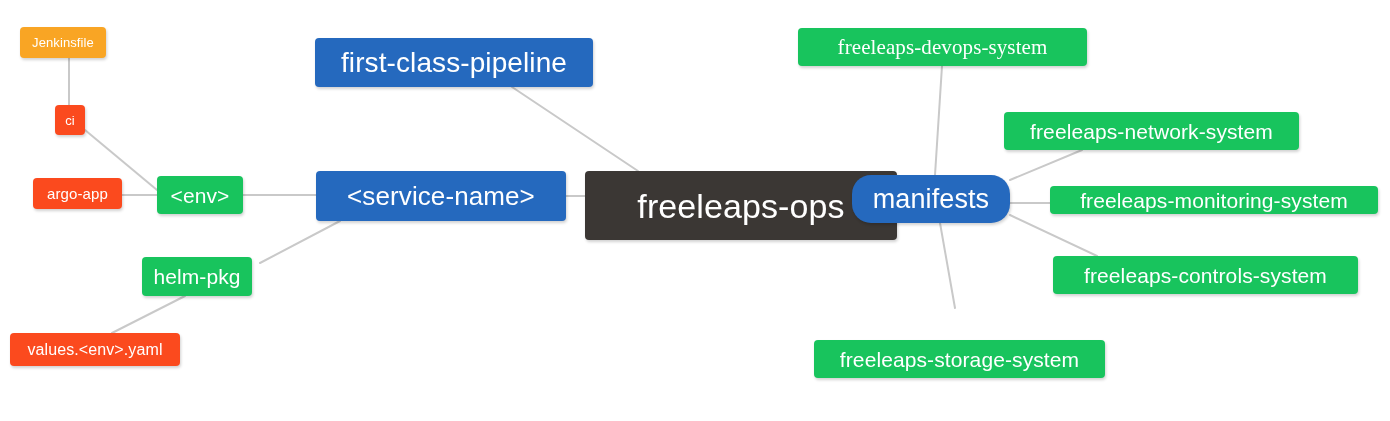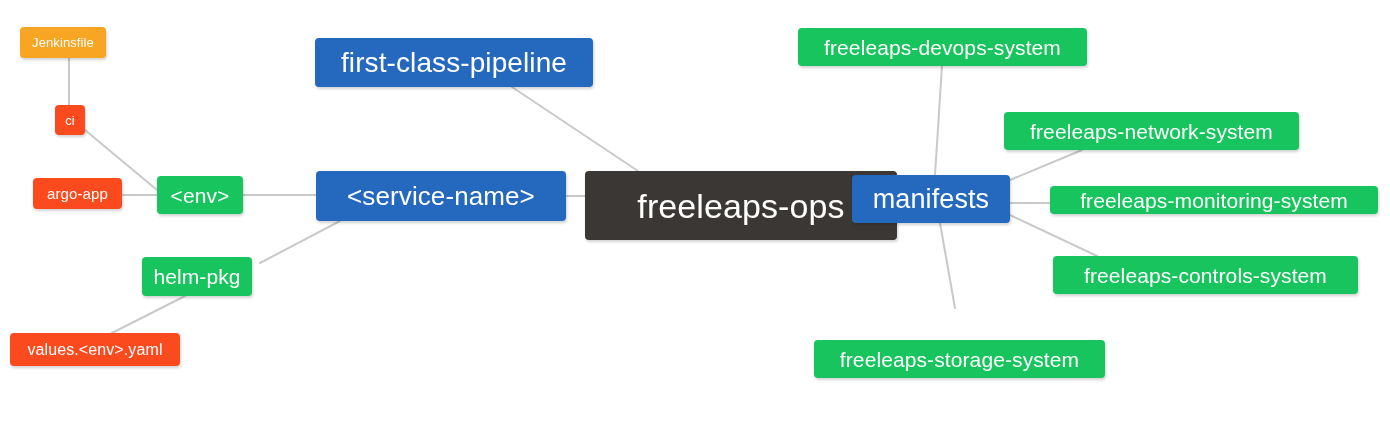--- a/index.html
+++ b/index.html
@@ -93,24 +93,24 @@
       </div>
       <div class="node" style="left: 315px; top: 38px; width: 278px; height: 49px; background: rgb(37, 105, 190); font-size: 28px;">
         <span class="node-label">first-class-pipeline</span>
       </div>
       <div class="node" style="left: 316px; top: 171px; width: 250px; height: 50px; background: rgb(37, 105, 190); font-size: 26px;">
         <span class="node-label">&lt;service-name&gt;</span>
       </div>
       <div class="node" style="left: 585px; top: 171px; width: 312px; height: 69px; background: rgb(59, 55, 52); font-size: 34px;">
         <span class="node-label">freeleaps-ops</span>
       </div>
-      <div class="node" style="left: 852px; top: 175px; width: 158px; height: 48px; background: rgb(37, 105, 190); font-size: 27px;">
+      <div class="node" style="left: 852px; top: 175px; width: 158px; height: 48px; background: rgb(37, 105, 190); font-size: 27px; border-radius: 19px;">
         <span class="node-label">manifests</span>
       </div>
-      <div class="node" style="left: 798px; top: 28px; width: 289px; height: 38px; background: rgb(24, 196, 93); font-size: 21px;">
+      <div class="node" style="left: 798px; top: 28px; width: 289px; height: 38px; background: rgb(24, 196, 93); font-size: 21px; font-family: Liberation Serif, serif;">
         <span class="node-label">freeleaps-devops-system</span>
       </div>
       <div class="node" style="left: 1004px; top: 112px; width: 295px; height: 38px; background: rgb(24, 196, 93); font-size: 21px;">
         <span class="node-label">freeleaps-network-system</span>
       </div>
       <div class="node" style="left: 1050px; top: 186px; width: 328px; height: 28px; background: rgb(24, 196, 93); font-size: 21px;">
         <span class="node-label">freeleaps-monitoring-system</span>
       </div>
       <div class="node" style="left: 1053px; top: 256px; width: 305px; height: 38px; background: rgb(24, 196, 93); font-size: 21px;">
         <span class="node-label">freeleaps-controls-system</span>

